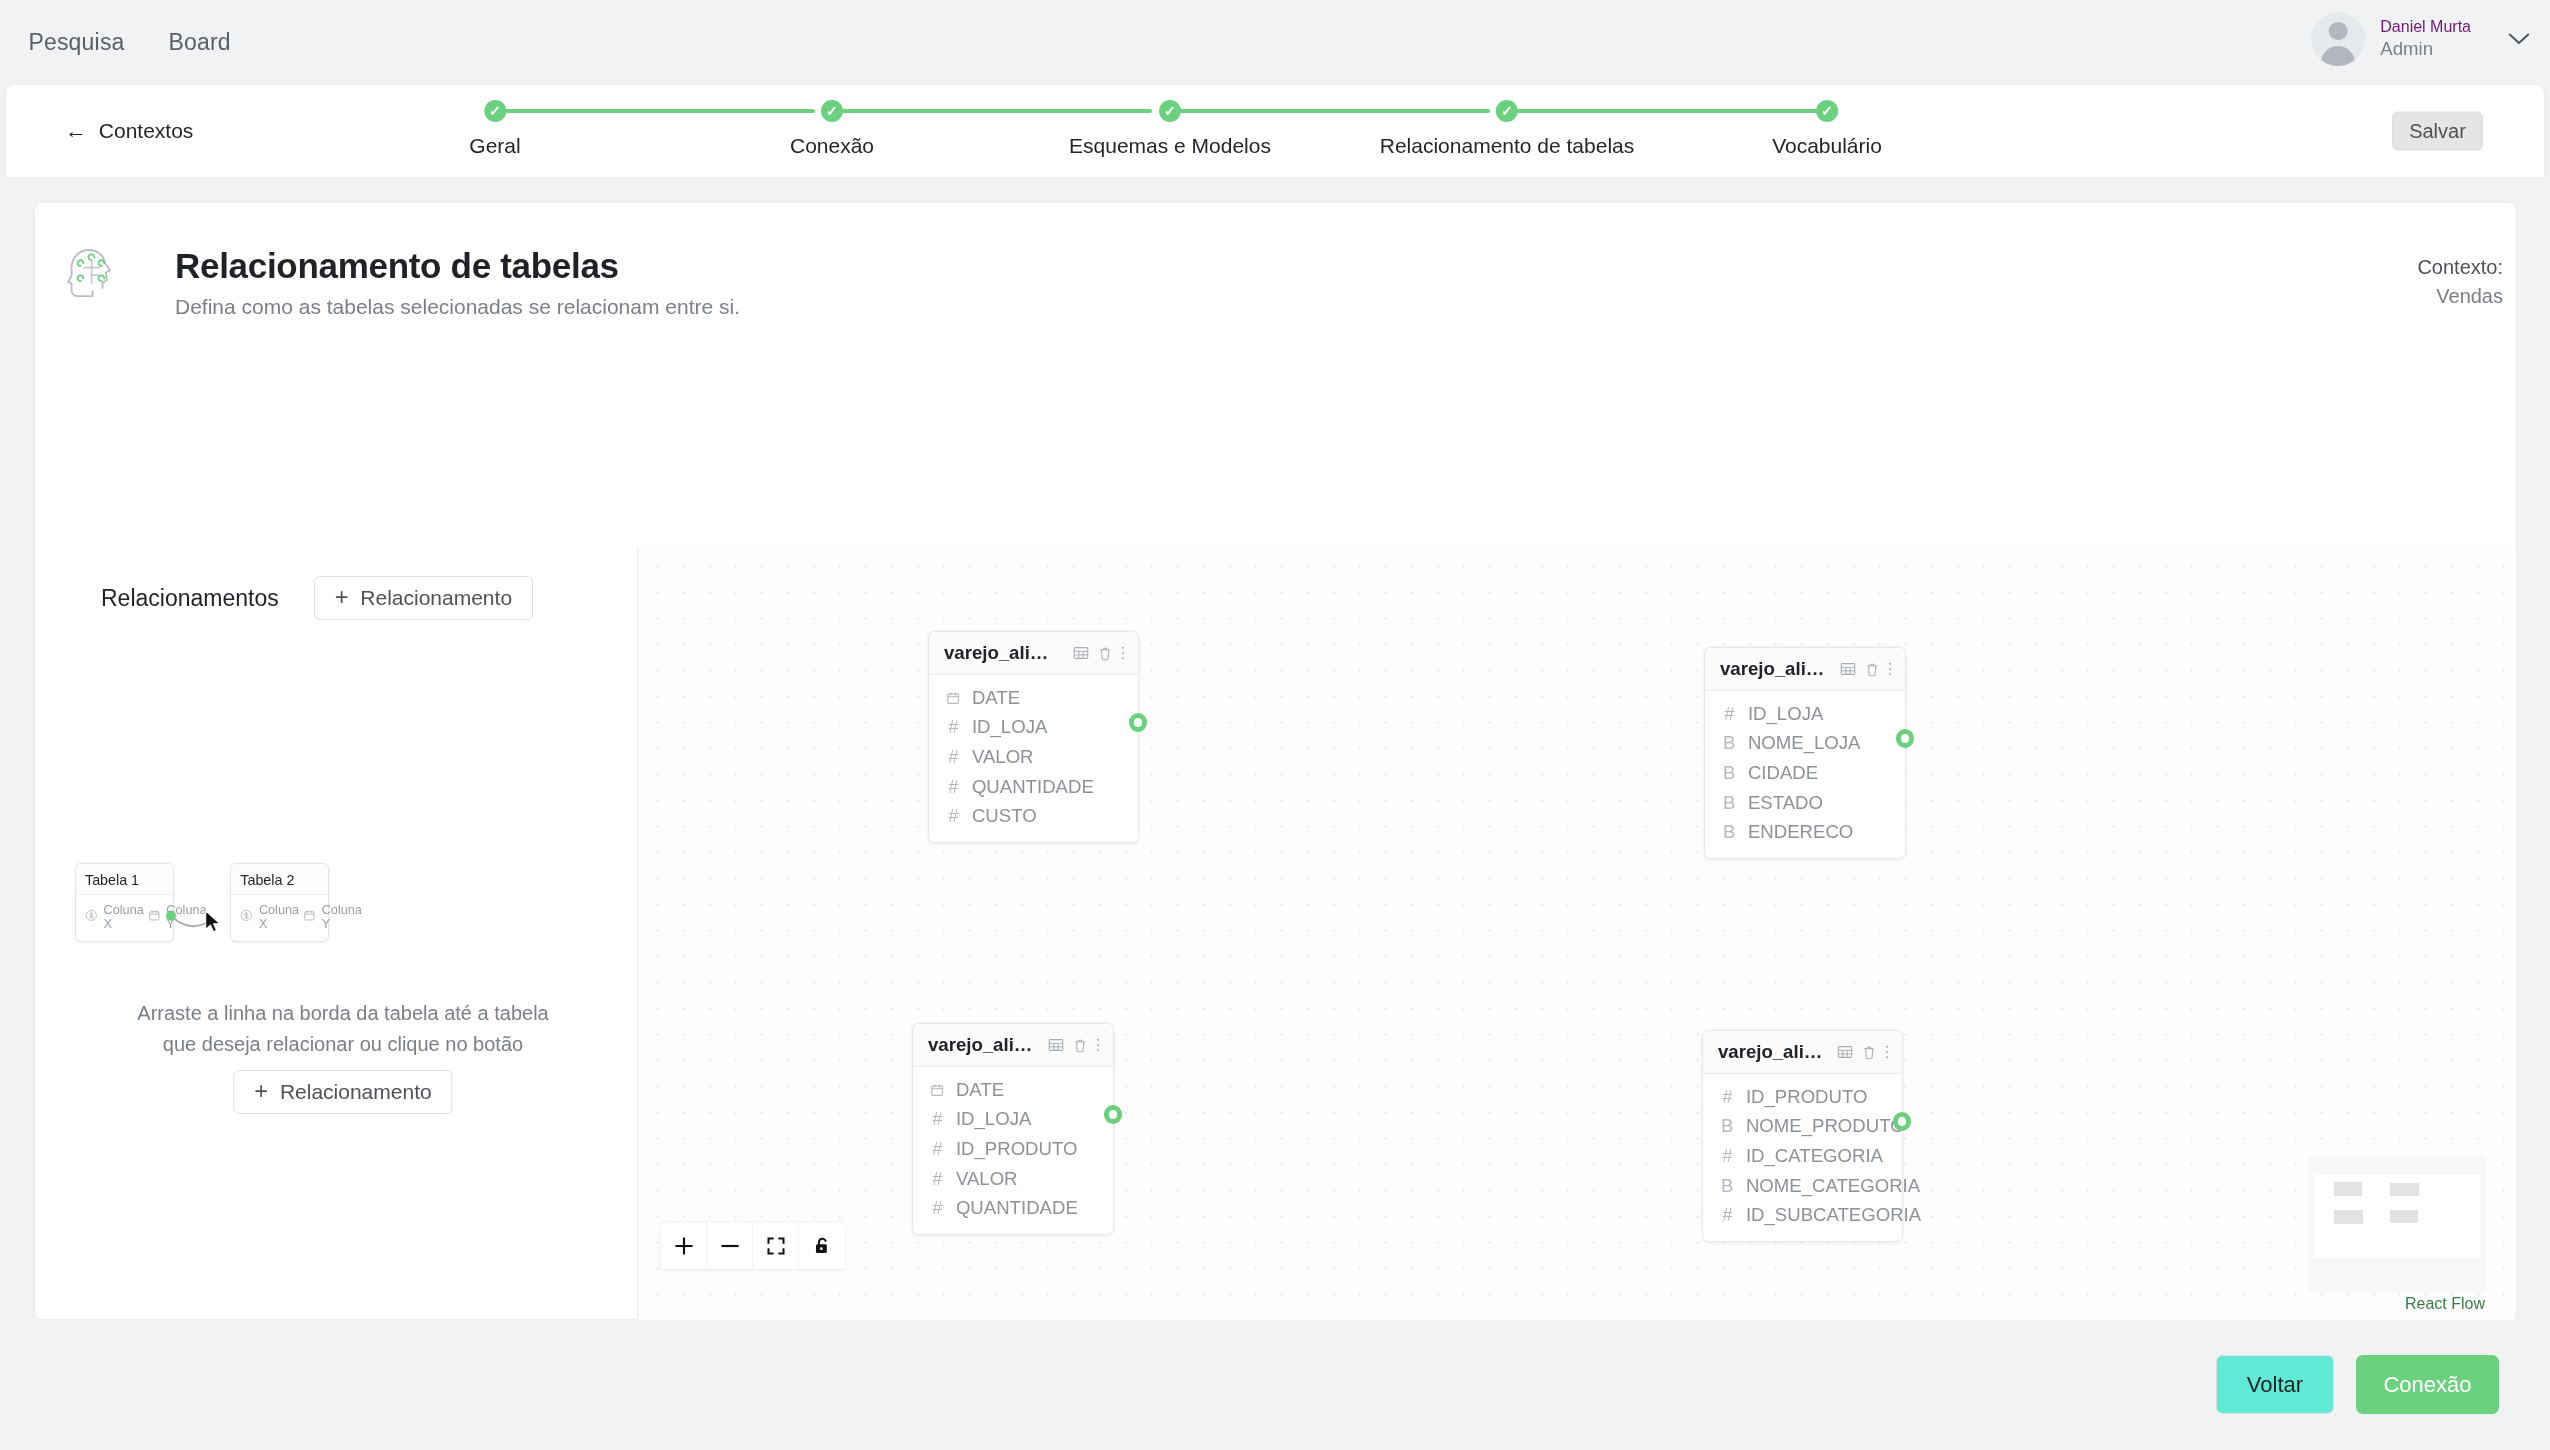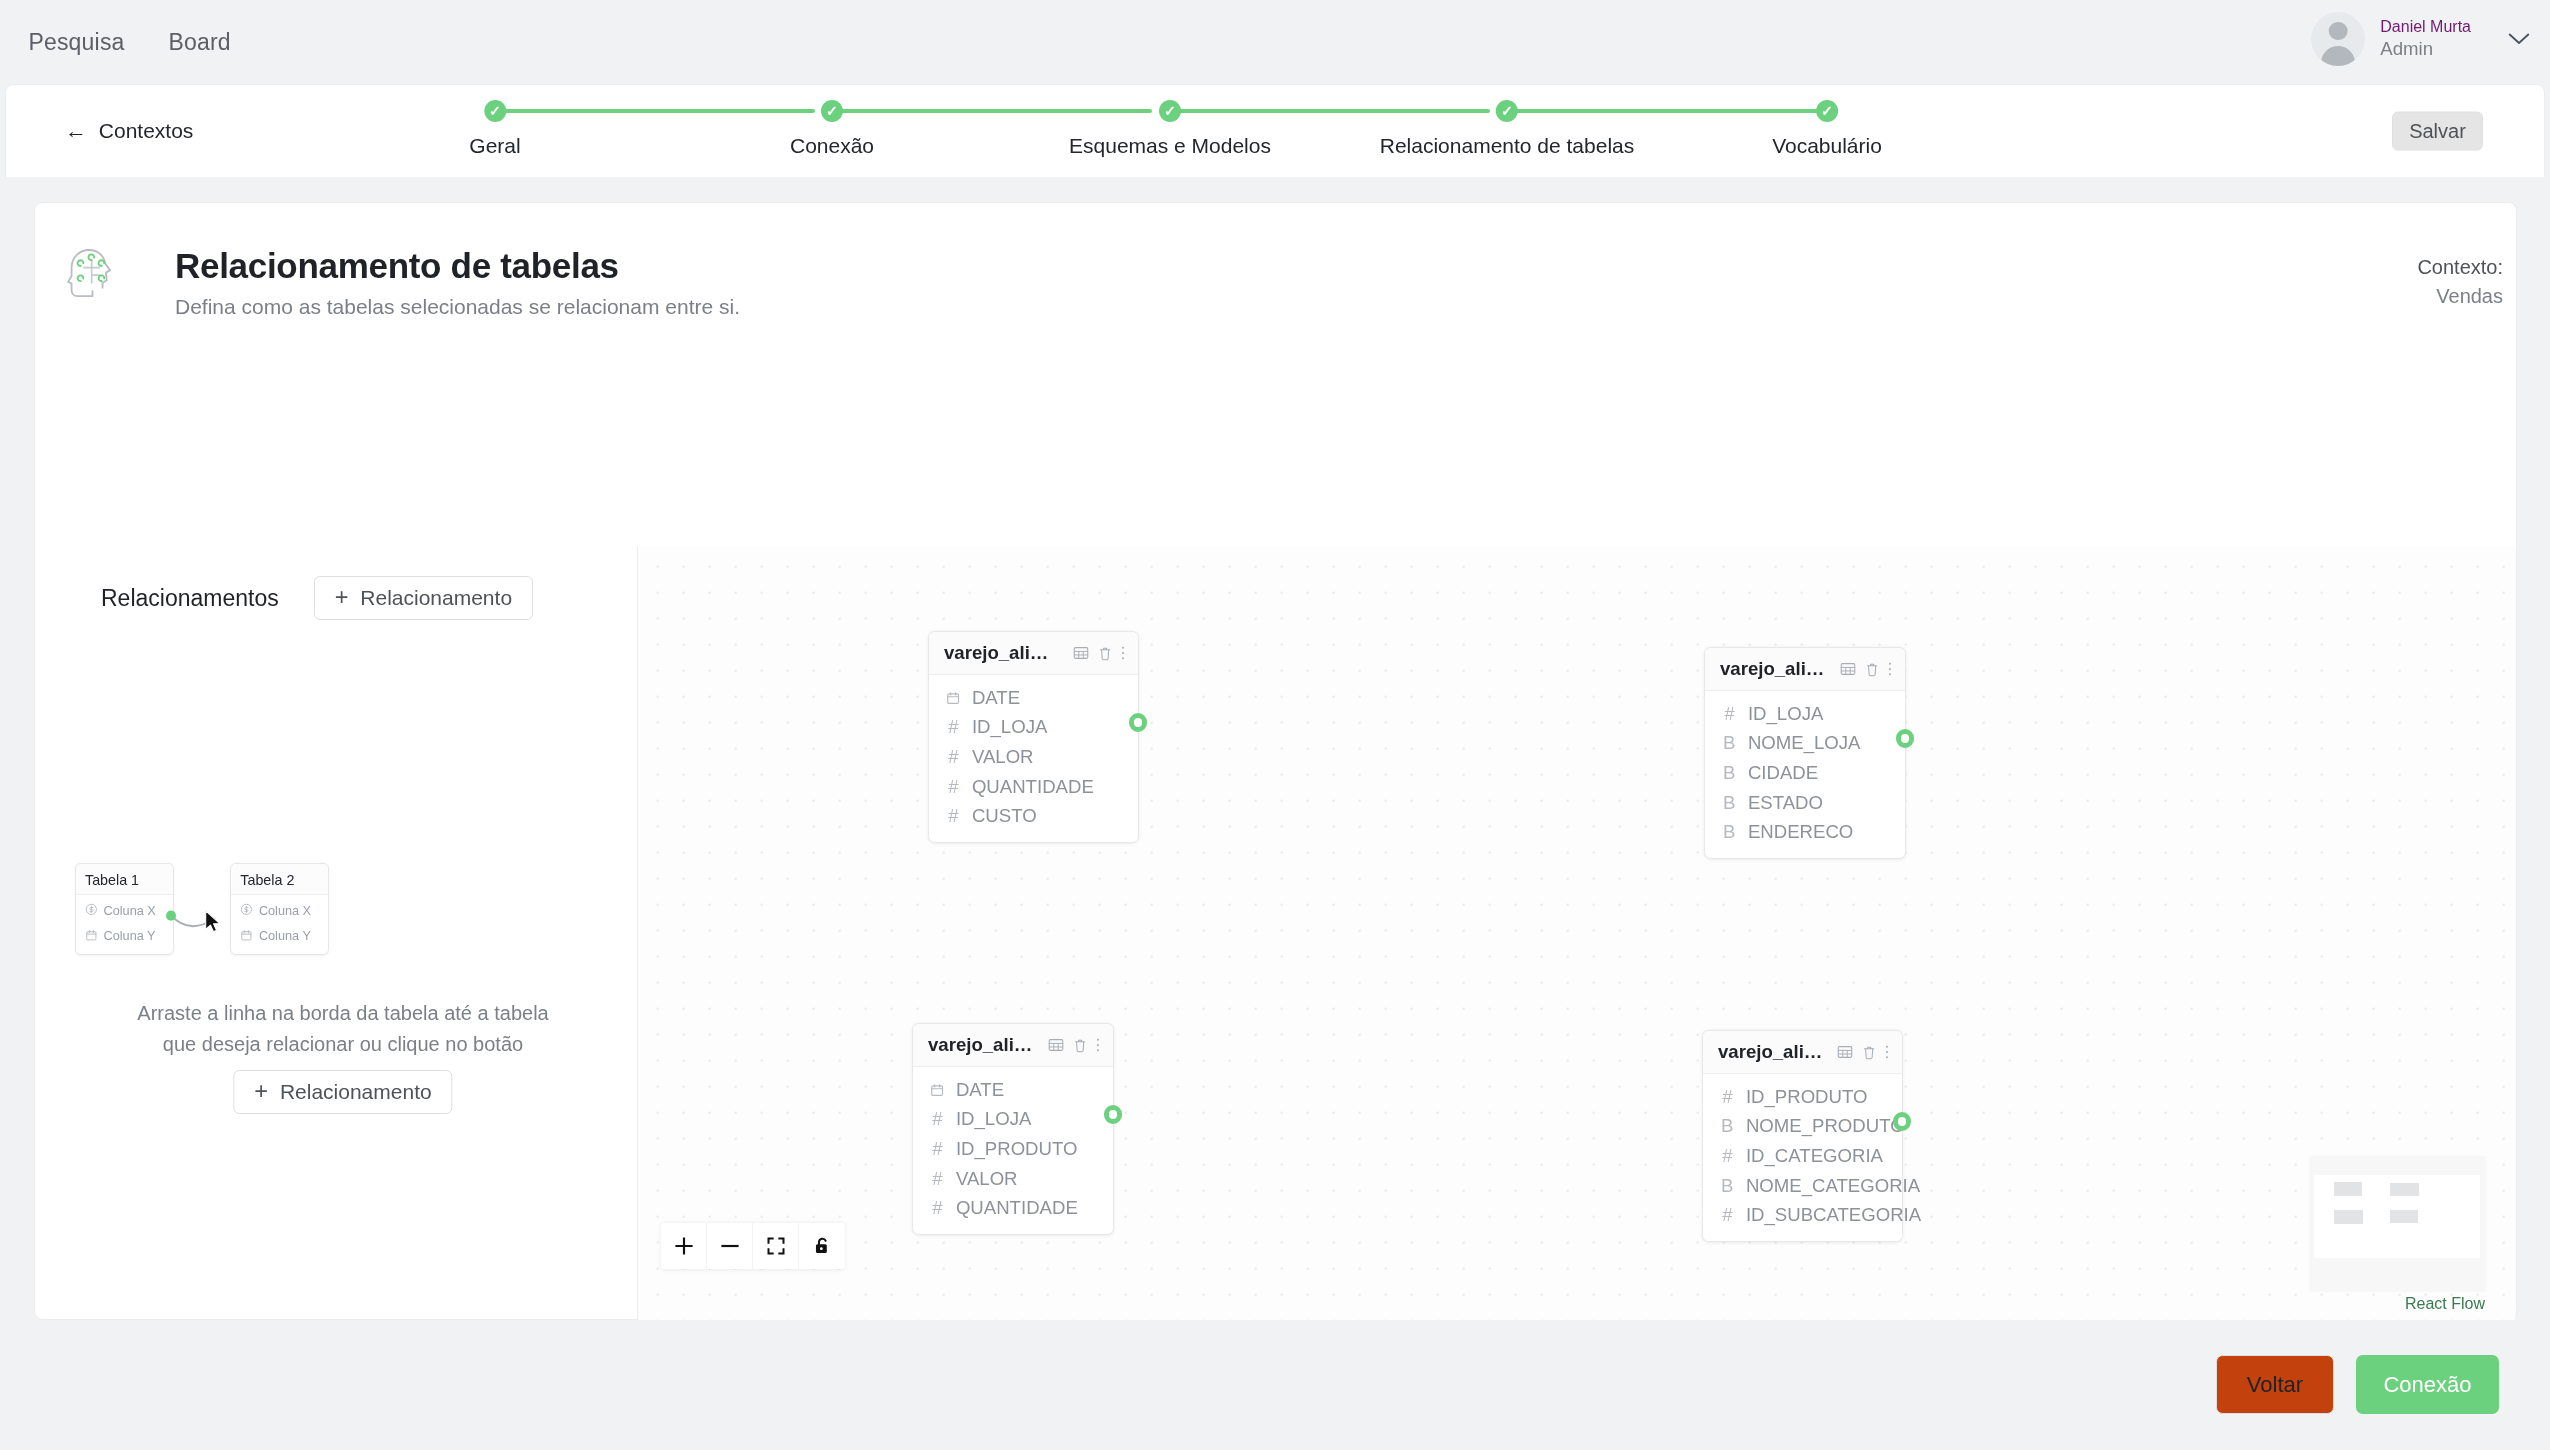--- a/index.html
+++ b/index.html
@@ -113,21 +113,21 @@
   #emptyillu { position: absolute; left: 39px; top: 316px; width: 540px; }
   .minitable {
     position: absolute; width: 99px; background: #fff;
     border: 0.8px solid #e4e6e8; border-radius: 5.9px;
     box-shadow: 0 0.8px 2.5px rgba(0,0,0,.06);
   }
   .minitable .mhead {
     font-size: 14.3px; color: #23262b; padding: 7.6px 9.3px 6.7px;
     border-bottom: 0.8px solid #eceef0; background: #fcfcfd; border-radius: 5px 5px 0 0;
   }
-  .minitable .mbody { padding: 7.6px 9.3px 10px; display: flex; flex-direction: column; gap: 10px; }
+  .minitable .mbody { padding: 7.6px 9.3px 10px; display: flex; gap: 4px; }
   .mrow { display: flex; align-items: center; gap: 5.9px; font-size: 12.7px; color: #9aa0a6; }
   #emptytext {
     position: absolute; left: 0; top: 135px; width: 540px; text-align: center;
     font-size: 20px; color: #7b8087; line-height: 1.55;
   }
   #emptybtn {
     position: absolute; left: 50%; transform: translateX(-50%); top: 207px;
   }
 
   
@@ -182,21 +182,21 @@
     font-size: 16px; color: #3a7a4f; cursor: pointer;
   }
 
   
   #footer { position: absolute; left: 0; right: 0; bottom: 0; height: 130px; }
   #footerbtns {
     position: absolute; right: 51px; top: 35px; display: flex; align-items: center; gap: 22px;
   }
   #backbtn {
     width: 118px; height: 59px; border: 0.8px solid #dcdfe2; border-radius: 6.7px;
-    background: #c2410c; color: #1f2227; font-size: 22px; cursor: pointer;
+    background: #5eead4; color: #1f2227; font-size: 22px; cursor: pointer;
     display: flex; align-items: center; justify-content: center;
   }
   #nextbtn {
     width: 143px; height: 59px; border: none; border-radius: 6.7px;
     background: #6cd17f; color: #fff; font-size: 22px; cursor: pointer;
     display: flex; align-items: center; justify-content: center;
   }
 </style>
 </head>
 <body>

